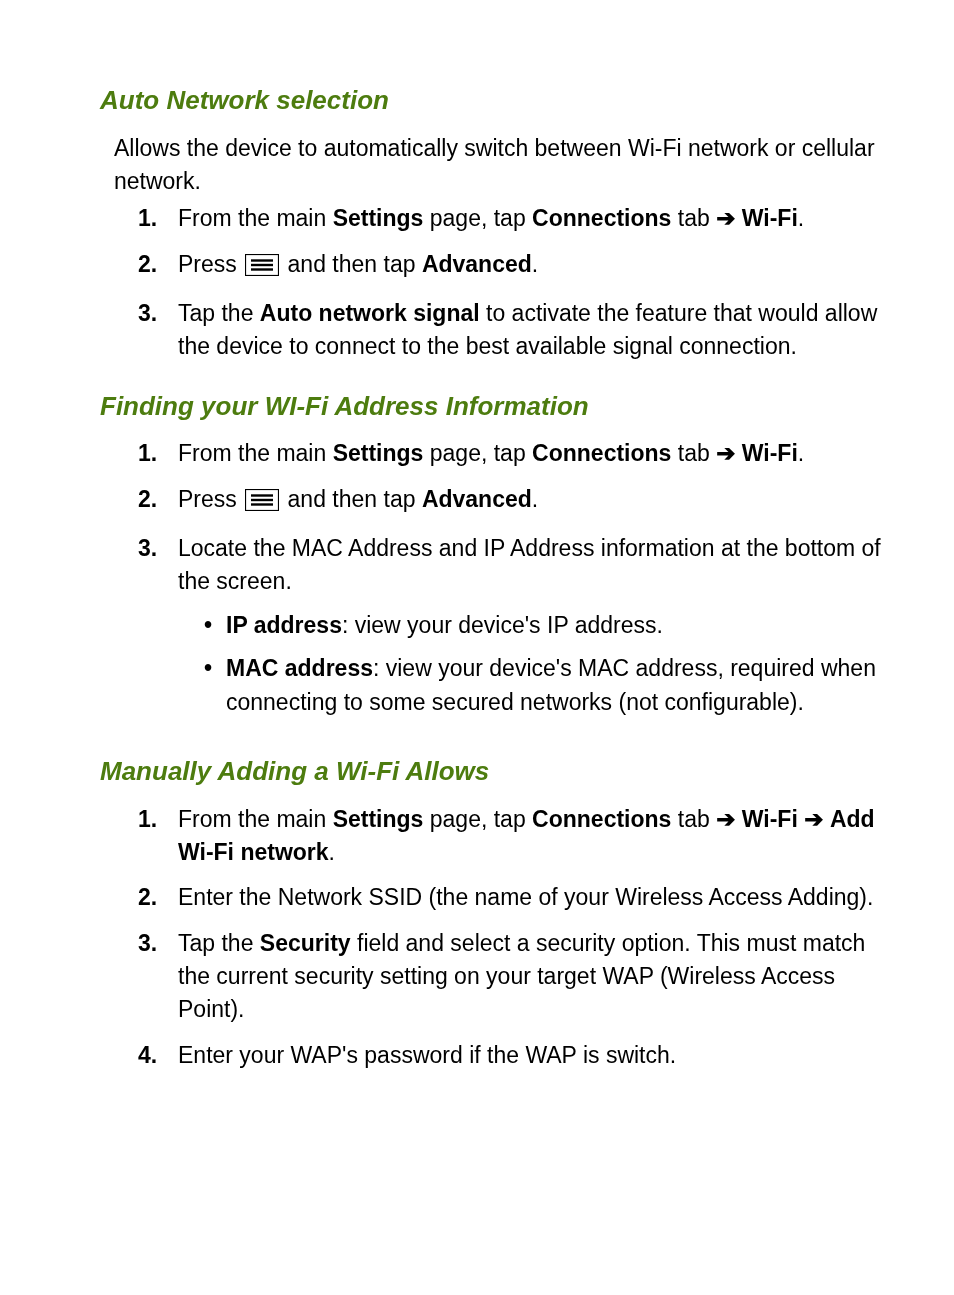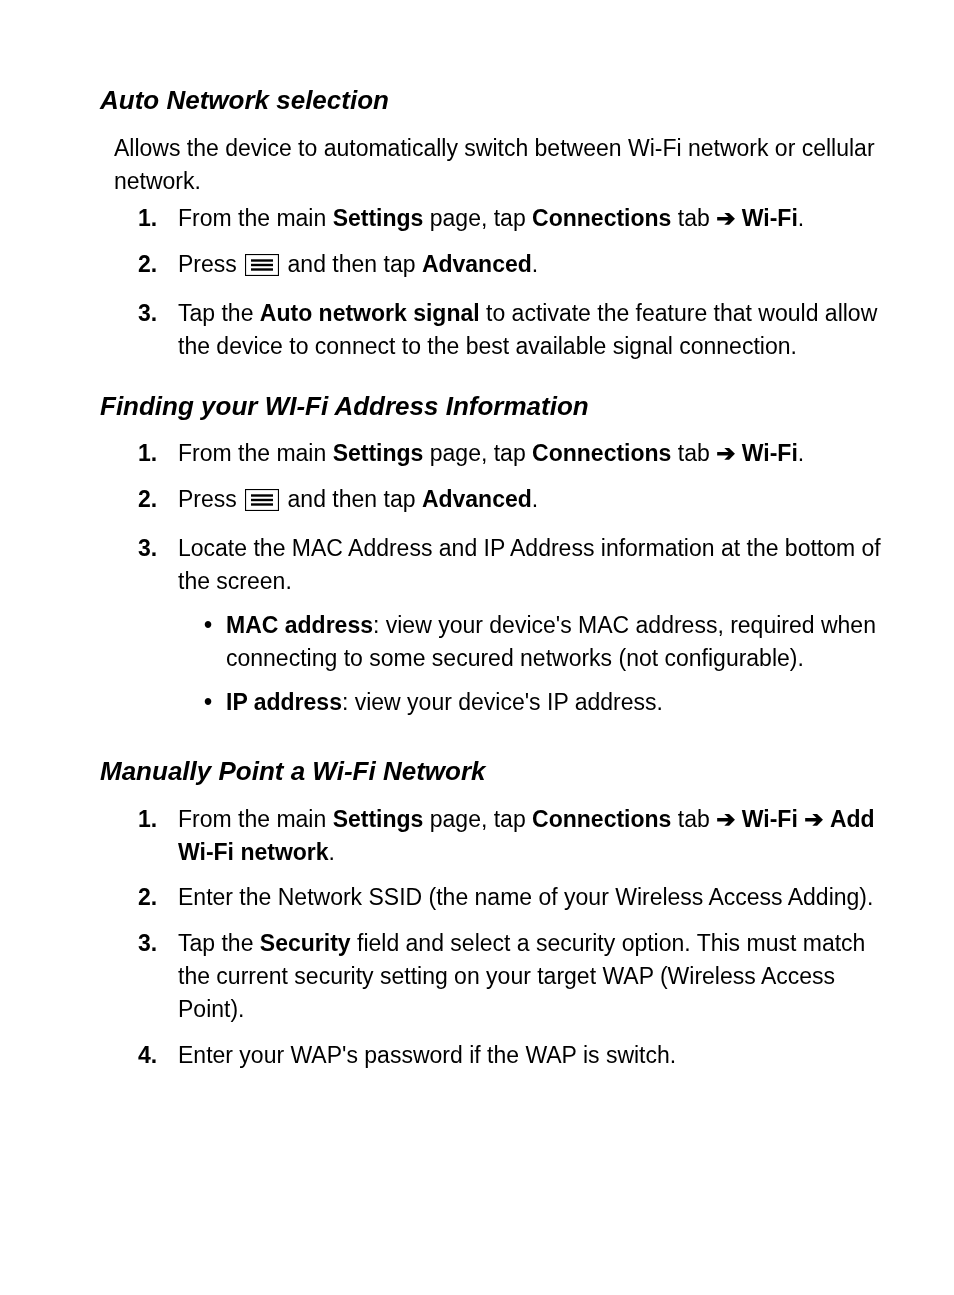--- a/index.html
+++ b/index.html
@@ -9,21 +9,21 @@
     color: #000;
     background: #fff;
     margin: 0;
     padding: 58px 60px 40px 100px;
     width: 954px;
     box-sizing: border-box;
   }
   .sec-title {
     font-weight: bold;
     font-style: italic;
-    color: #000000;
+    color: #4d7c0f;
     font-size: 26px;
     margin: 24px 0 12px 0;
   }
   .intro {
     margin: 0 0 4px 14px;
   }
   ol.steps {
     list-style: none;
     margin: 0 0 14px 0;
     padding: 0 0 0 38px;
@@ -123,26 +123,26 @@
         <span class="body"><span>Press </span><span class="menu-icon"><svg width="34" height="22" viewBox="0 0 34 22">
               <rect x="0" y="0" width="34" height="22" fill="none" stroke="#000" stroke-width="2.2"></rect>
               <line x1="6" y1="6.5" x2="28" y2="6.5" stroke="#000" stroke-width="2.4"></line>
               <line x1="6" y1="11" x2="28" y2="11" stroke="#000" stroke-width="2.4"></line>
               <line x1="6" y1="15.5" x2="28" y2="15.5" stroke="#000" stroke-width="2.4"></line>
             </svg></span><span> and then tap </span><span class="cond-bold">Advanced</span><span>.</span></span>
       </li>
       <li>
         <span class="num">3.</span>
         <span class="body"><span>Locate the MAC Address and IP Address information at the bottom of the screen.</span><ul class="sub">
+            <li><span class="cond-bold">IP address</span><span class="cond">: view your device's IP address.</span></li>
             <li><span class="cond-bold">MAC address</span><span class="cond">: view your device's MAC address, required when connecting to some secured networks (not configurable).</span></li>
-            <li><span class="cond-bold">IP address</span><span class="cond">: view your device's IP address.</span></li>
           </ul></span>
       </li>
     </ol>
-    <div class="sec-title">Manually Point a Wi-Fi Network</div>
+    <div class="sec-title">Manually Adding a Wi-Fi Allows</div>
     <ol class="steps">
       <li>
         <span class="num">1.</span>
         <span class="body"><span>From the main </span><span class="cond-bold">Settings</span><span> page, tap </span><span class="cond-bold">Connections</span><span> tab </span><span class="arrow">➔</span><span> </span><span class="cond-bold">Wi-Fi</span><span> </span><span class="arrow">➔</span><span> </span><span class="cond-bold">Add Wi-Fi network</span><span>.</span></span>
       </li>
       <li>
         <span class="num">2.</span>
         <span class="body"><span>Enter the Network SSID (the name of your Wireless Access Adding).</span></span>
       </li>
       <li>

